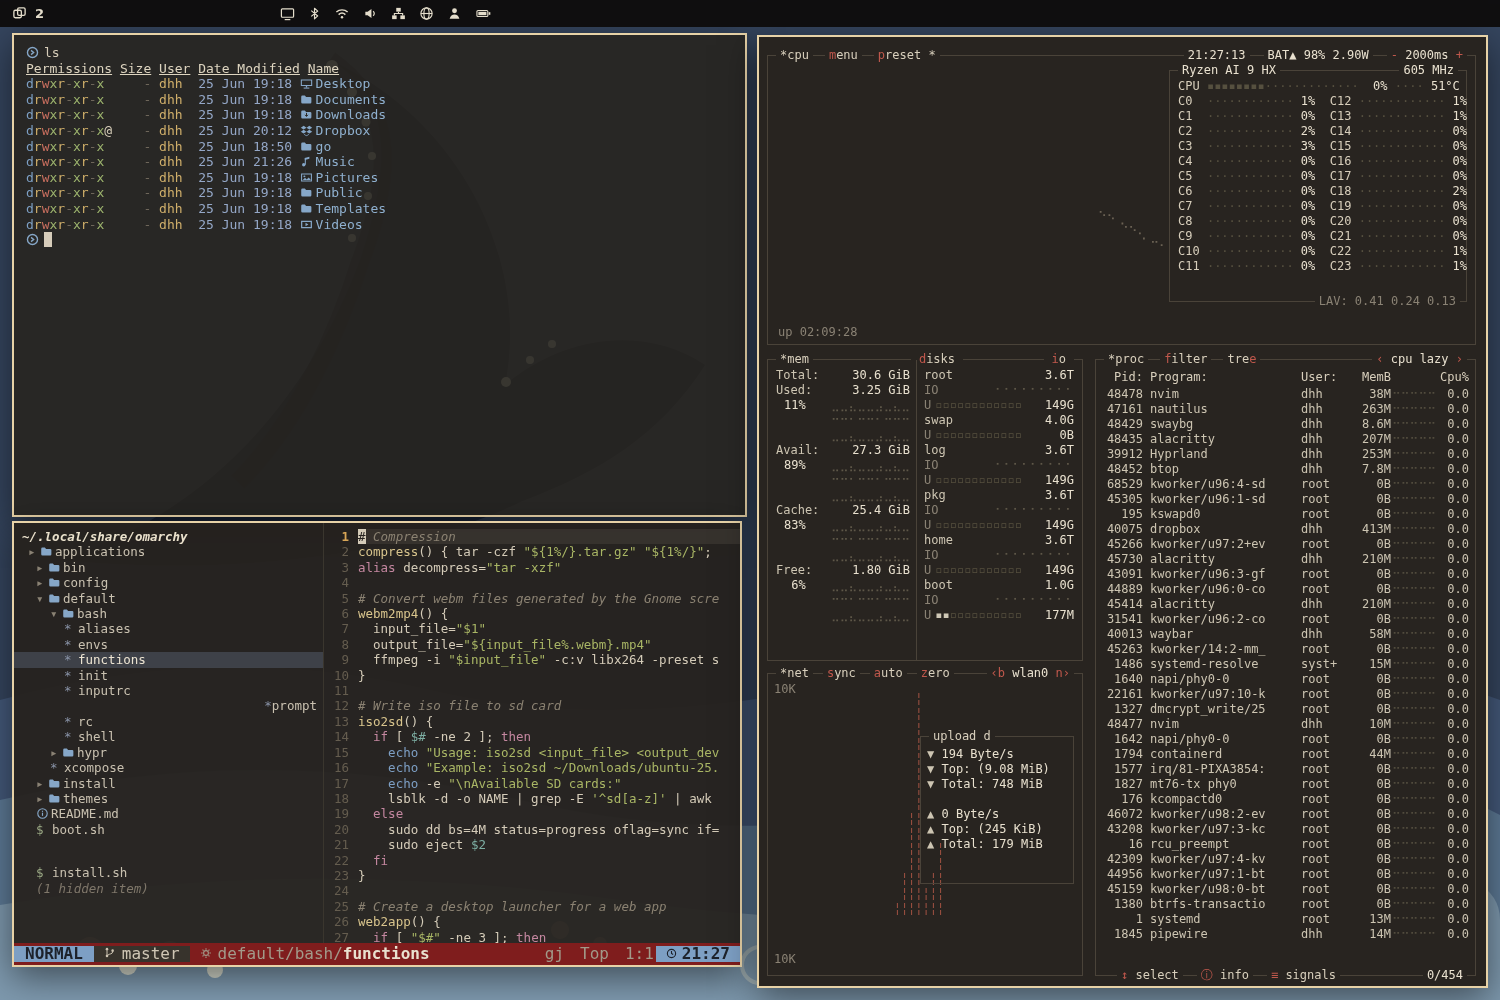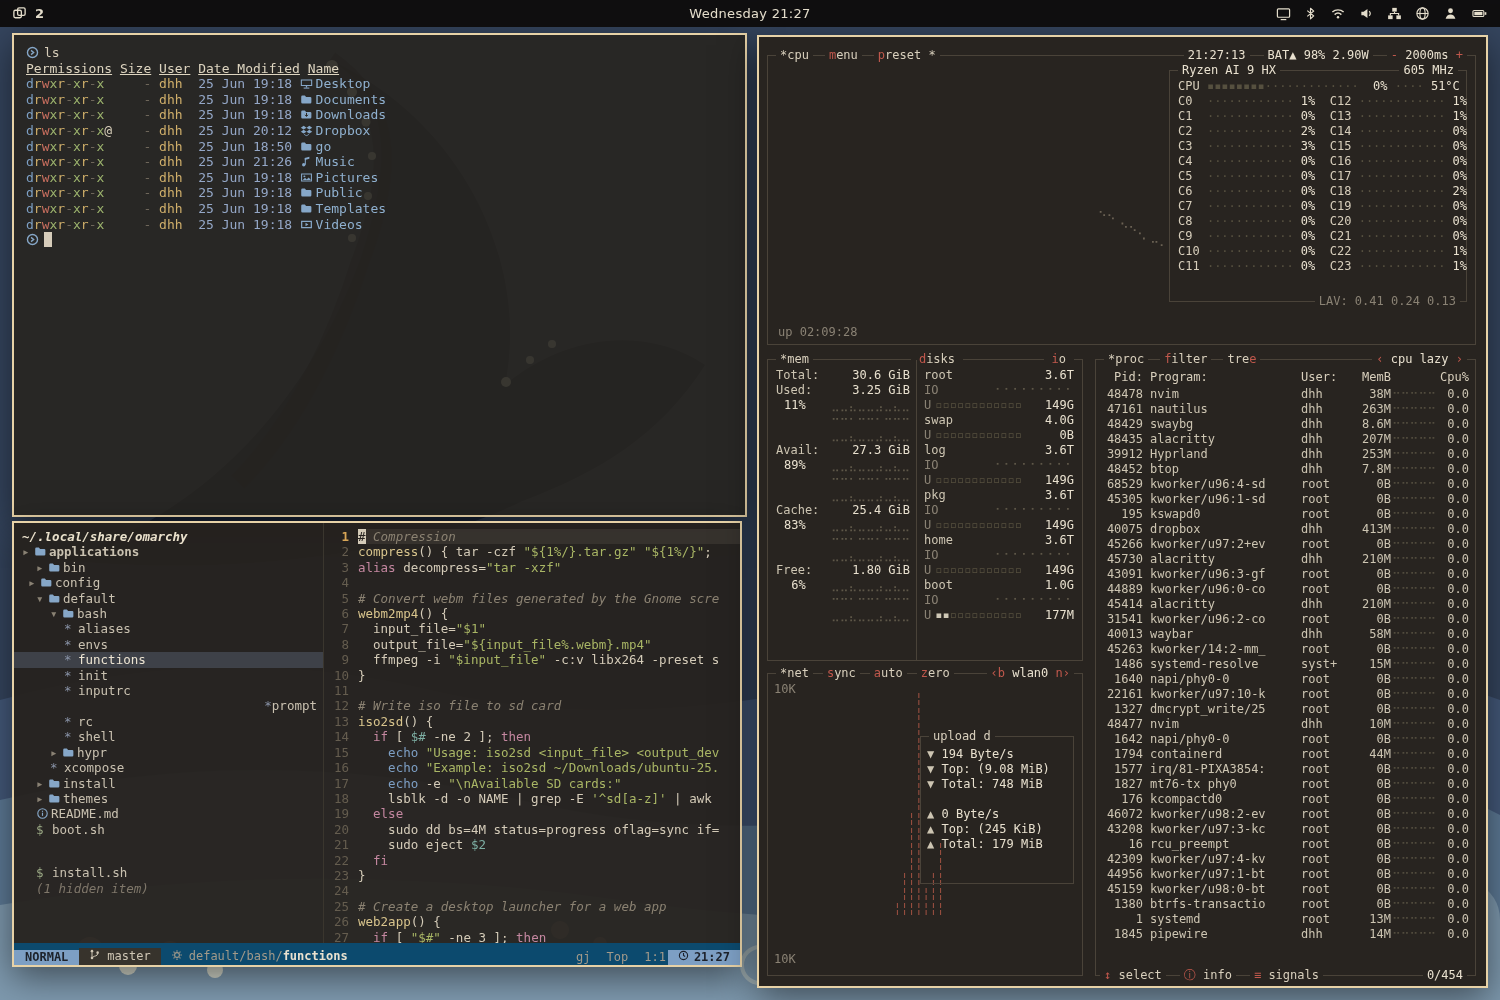--- a/index.html
+++ b/index.html
@@ -46,21 +46,21 @@
 .cl{white-space:pre}
 .curline{background:rgba(200,188,164,.10)}
 .cblock{background:#d4cbb8;color:#262220}
 .cm{color:#8b8272;font-style:italic}
 .fn{color:#d9c58d}
 .kw{color:#c487a0}
 .bi{color:#7d9fc4}
 .st{color:#a9b665}
 .va{color:#7daea3}
 .tx{color:#d4cbb8}
-.statusline{height:22px;background:#0c4a6e;display:flex;align-items:flex-end;font-size:12px;color:#a29a8a}
+.statusline{height:22px;background:#7f1d1d;display:flex;align-items:center;font-size:16px;color:#a29a8a}
 .sl-mode{background:#7d9fc4;color:#1d222b;font-weight:bold;padding:0 11px;display:flex;align-items:center}
 .sl-branch{background:#37332c;padding:0 10px;display:flex;align-items:center;gap:6px;color:#cfc6b4}
 .sl-path{padding:0 10px;display:flex;align-items:center;gap:6px}
 .sl-file{color:#e9e1cf;font-weight:bold}
 .sl-right{margin-left:auto;display:flex;align-items:center;gap:16px}
 .sl-time{background:#7d9fc4;color:#1d222b;font-weight:bold;padding:0 10px;display:flex;align-items:center;gap:5px;margin-left:2px}
 
 #btop{left:757px;top:35px;width:731px;height:953px;background:#282420;font-size:12px;line-height:15px;color:#cdc5b2}
 .bbox{position:absolute;border:1px solid #4a4339}
 .btitle{position:absolute;top:-8px;left:8px;right:8px;display:flex;align-items:center;gap:12px}
@@ -89,21 +89,21 @@
 .nrow{white-space:pre;color:#e9e1cf}
 .narrow{color:#cdc5b2}
 .prow{display:flex;white-space:p re}
 .c-pid{width:48px;text-align:right;padding-right:7px}
 .c-prog{flex:1;overflow:hidden}
 .c-user{width:48px}
 .c-mem{width:42px;text-align:right}
 .c-gr{width:46px;color:#514b3d;overflow:hidden;text-align:center}
 .c-cpu{width:32px;text-align:right}
 .th2{color:#d8cfbc}
-.pfoot{position:absolute;bottom:-8px;left:4px;right:8px;display:flex;gap:14px;align-items:center}
+.pfoot{position:absolute;bottom:-8px;left:21px;right:8px;display:flex;gap:14px;align-items:center}
 .pcount{margin-left:auto}
 </style>
 </head>
 <body>
 
 <svg id="wallpaper" viewBox="0 0 1500 1000" preserveAspectRatio="none">
   <rect width="1500" height="1000" fill="#35455e"></rect>
   <path d="M0 700 Q 220 640 430 690 T 920 665 T 1500 700 V1000 H0 Z" fill="#44597a"></path>
   <path d="M0 800 Q 260 740 520 800 T 1030 780 T 1500 815 V1000 H0 Z" fill="#5d7a96"></path>
   <path d="M0 905 Q 300 855 620 900 T 1220 890 T 1500 920 V1000 H0 Z" fill="#7e99ae"></path>
@@ -141,21 +141,20 @@
 <header class="topbar">
   <div class="tb-left">
     <span class="ticon">
       <svg width="15" height="15" viewBox="0 0 16 16" fill="none" stroke="currentColor" stroke-width="1.4">
         <rect x="2" y="4.5" width="8" height="8" rx="1.5"></rect>
           <rect x="6" y="2" width="8" height="8" rx="1.5"></rect>
       </svg>
     </span>
     <span class="ws-num">2</span>
   </div>
-  <div class="tb-center">Wednesday 21:27</div>
   <div class="tb-right">
     <span class="ticon">
       <svg width="15" height="15" viewBox="0 0 16 16" fill="none" stroke="currentColor" stroke-width="1.3">
         <rect x="1.5" y="3" width="13" height="9" rx="1"></rect>
           <path d="M5 14.5h6"></path>
       </svg>
       </span>
     <span class="ticon">
       <svg width="13" height="15" viewBox="0 0 16 16" fill="none" stroke="currentColor" stroke-width="1.4" stroke-linejoin="round">
         <path d="M4 4.5 L12 11 L8 14.5 V1.5 L12 5 L4 11.5"></path>
@@ -254,27 +253,27 @@
             <circle cx="8" cy="8" r="6.2"></circle>
             <path d="M6.2 5.4 9.4 8l-3.2 2.6"></path>
           </svg></span><span class="blockcur"></span></div>
     </div>
 </section>
 
 <section class="win" id="nvim">
   <div class="nv-main">
     <div id="tree">
         <div class="ti" style="padding-left: 8px; font-style: italic;"><span class="tr-root">~/.local/share/omarchy</span></div>
-        <div class="ti" style="padding-left: 8px; font-weight: bold;"><span class="chev">▸</span><span class="fico"><svg viewBox="0 0 16 16" width="13" height="13" fill="currentColor">
+        <div class="ti" style="padding-left: 14px;"><span class="chev">▸</span><span class="fico"><svg viewBox="0 0 16 16" width="13" height="13" fill="currentColor">
               <path d="M1.5 4.5q0-1.5 1.5-1.5h3l1.5 1.8h5q1.5 0 1.5 1.5v5.2q0 1.5-1.5 1.5H3q-1.5 0-1.5-1.5z"></path>
             </svg></span><span>applications</span></div>
         <div class="ti" style="padding-left: 22px;"><span class="chev">▸</span><span class="fico"><svg viewBox="0 0 16 16" width="13" height="13" fill="currentColor">
               <path d="M1.5 4.5q0-1.5 1.5-1.5h3l1.5 1.8h5q1.5 0 1.5 1.5v5.2q0 1.5-1.5 1.5H3q-1.5 0-1.5-1.5z"></path>
             </svg></span><span>bin</span></div>
-        <div class="ti" style="padding-left: 14px;"><span class="chev">▸</span><span class="fico"><svg viewBox="0 0 16 16" width="13" height="13" fill="currentColor">
+        <div class="ti" style="padding-left: 22px;"><span class="chev">▸</span><span class="fico"><svg viewBox="0 0 16 16" width="13" height="13" fill="currentColor">
               <path d="M1.5 4.5q0-1.5 1.5-1.5h3l1.5 1.8h5q1.5 0 1.5 1.5v5.2q0 1.5-1.5 1.5H3q-1.5 0-1.5-1.5z"></path>
             </svg></span><span>config</span></div>
         <div class="ti" style="padding-left: 22px;"><span class="chev">▾</span><span class="fico"><svg viewBox="0 0 16 16" width="13" height="13" fill="currentColor">
               <path d="M1.5 4.5q0-1.5 1.5-1.5h3l1.5 1.8h5q1.5 0 1.5 1.5v5.2q0 1.5-1.5 1.5H3q-1.5 0-1.5-1.5z"></path>
             </svg></span><span>default</span></div>
         <div class="ti" style="padding-left: 36px;"><span class="chev">▾</span><span class="fico"><svg viewBox="0 0 16 16" width="13" height="13" fill="currentColor">
               <path d="M1.5 4.5q0-1.5 1.5-1.5h3l1.5 1.8h5q1.5 0 1.5 1.5v5.2q0 1.5-1.5 1.5H3q-1.5 0-1.5-1.5z"></path>
             </svg></span><span>bash</span></div>
         <div class="ti" style="padding-left: 50px;"><span class="bullet">*</span><span>aliases</span></div>
         <div class="ti" style="padding-left: 50px;"><span class="bullet">*</span><span>envs</span></div>

